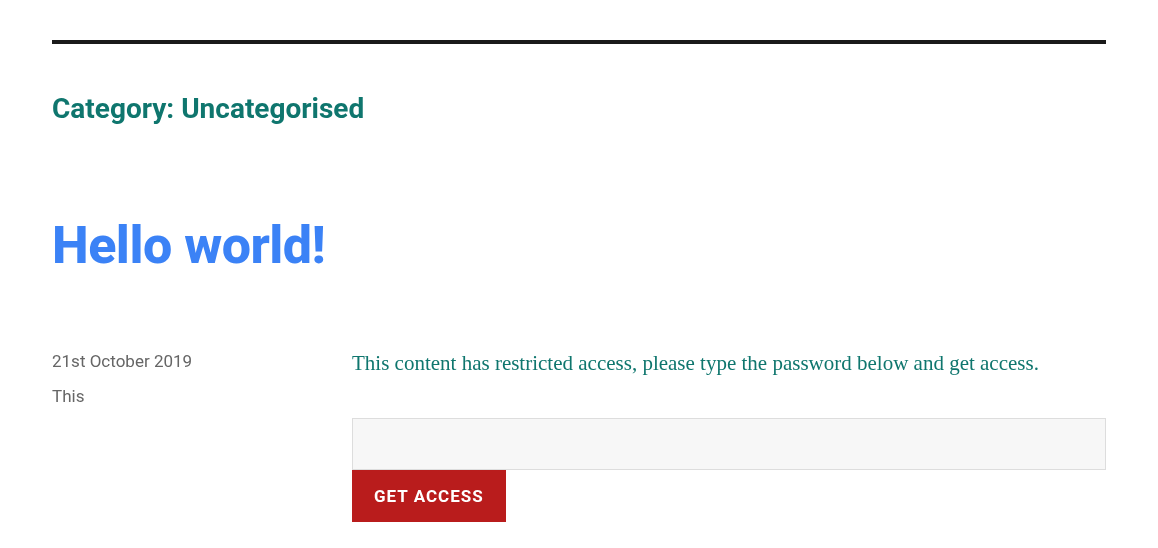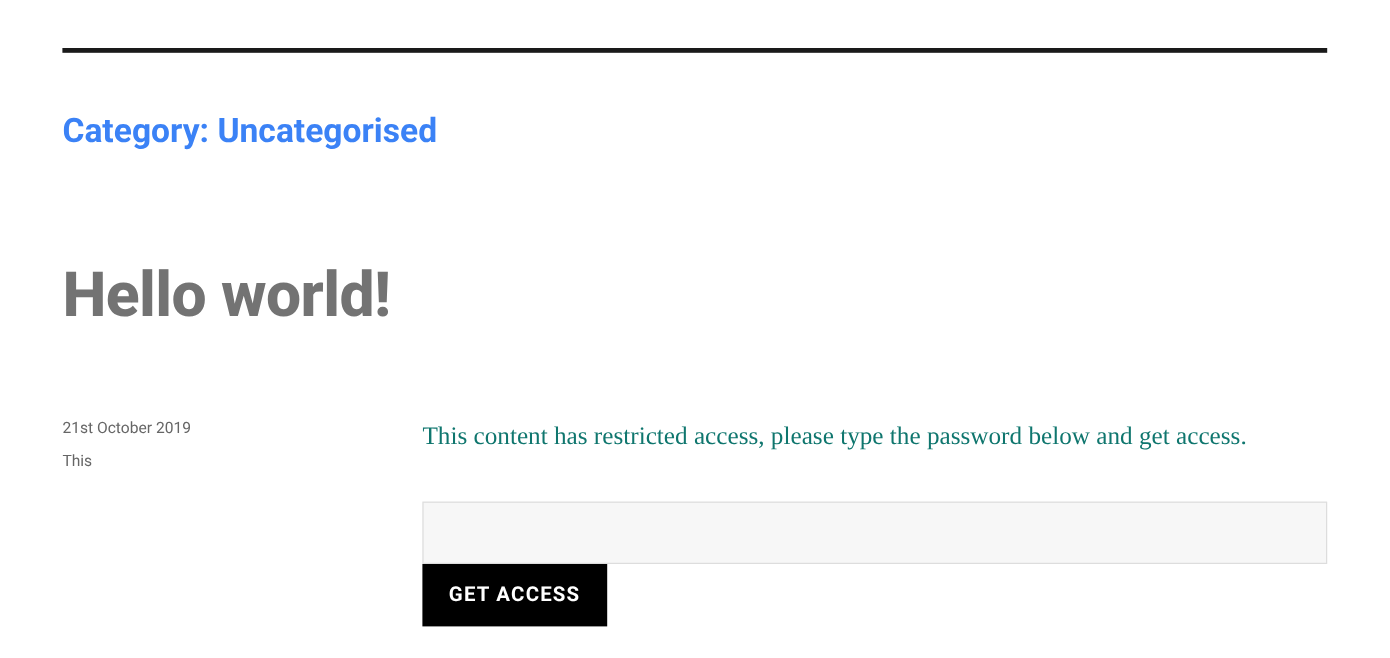--- a/index.html
+++ b/index.html
@@ -16,41 +16,41 @@
       padding: 40px 52px 0 52px;
     }
     .divider {
       border-top: 4px solid #1a1a1a;
       margin-bottom: 48px;
     }
     .category-heading {
       font-size: 28px;
       font-weight: 700;
       margin-bottom: 90px;
-      color: #3b82f6;
+      color: #0f766e;
       margin-top: 20px;
     }
     .category-heading .prefix {
       font-weight: 700;
     }
     .post-title {
       font-size: 52px;
       font-weight: 800;
-      color: #737373;
+      color: #3b82f6;
       margin-bottom: 70px;
       letter-spacing: -0.5px;
     }
     .post-body {
       display: flex;
       gap: 0;
     }
     .meta-column {
       width: 300px;
       flex-shrink: 0;
-      font-size: 13px;
+      font-size: 17px;
       color: #666;
       line-height: 1.8;
     }
     .meta-column .post-date {
       margin-bottom: 4px;
     }
     .meta-column .edit-link a {
       color: #666;
       text-decoration: none;
       cursor: pointer;
@@ -69,21 +69,21 @@
       width: 100%;
       height: 52px;
       background: #f7f7f7;
       border: 1px solid #ddd;
       padding: 10px 14px;
       font-size: 17px;
       margin-bottom: 0;
       display: block;
     }
     .submit-button {
-      background: #000000;
+      background: #b91c1c;
       color: #fff;
       border: none;
       padding: 16px 22px;
       font-size: 17px;
       font-weight: 700;
       text-transform: uppercase;
       letter-spacing: 1px;
       cursor: pointer;
       font-family: inherit;
       margin-top: 0;

